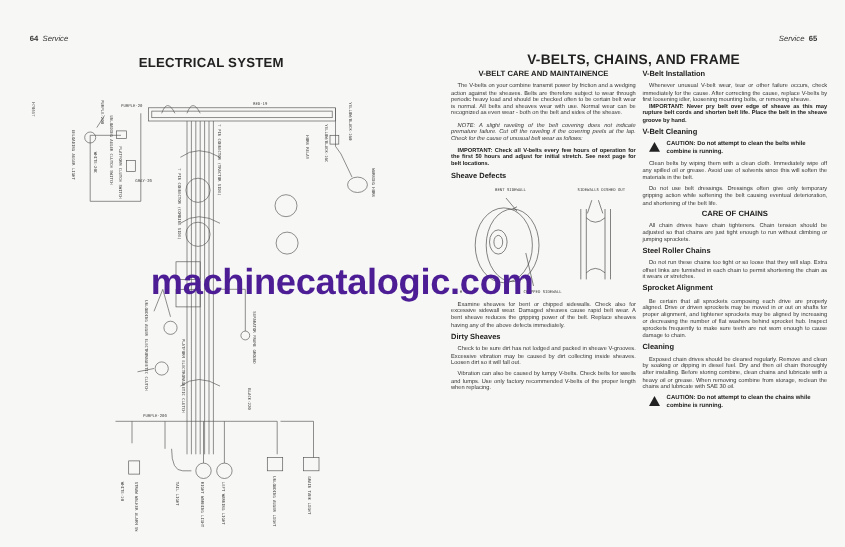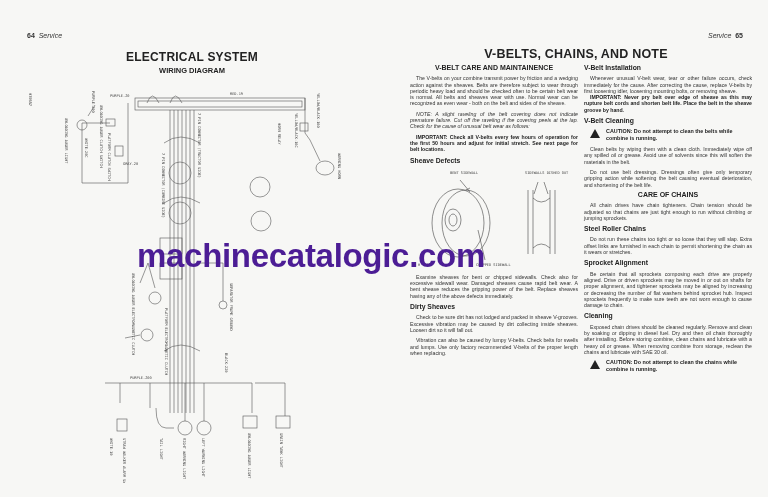--- a/index.html
+++ b/index.html
@@ -30,21 +30,20 @@
   .watermark{position:absolute;left:137px;top:237px;font-size:33px;font-weight:bold;color:#4c1d95;letter-spacing:-0.3px;white-space:nowrap;z-index:5;}
 </style>
 </head>
 <body>
 
 <div class="page left">
   <div class="folio">
     <b>64</b>&nbsp;&nbsp;<i>Service</i>
   </div>
   <div class="title-main">ELECTRICAL SYSTEM</div>
-  <div class="title-sub">WIRING DIAGRAM</div>
 
   <div class="diagram">
     <svg width="340" height="400" viewBox="0 0 340 400" xmlns="http://www.w3.org/2000/svg" font-family="DejaVu Sans Mono, monospace" font-size="3.6" fill="#444">
       <g stroke="#555" stroke-width="0.6" fill="none">
 
         <rect x="115" y="15" width="170" height="12"></rect>
         <rect x="118" y="18" width="164" height="6"></rect>
         <path d="M127 20 q5 -14 12 0 M150 20 q5 -14 12 0"></path>
 
         <path d="M150 27 V330 M154 27 V330 M158 27 V330 M162 27 V330 M166 27 V330 M170 27 V330 M174 27 V330"></path>
@@ -116,21 +115,21 @@
         <text transform="translate(260,350) rotate(90)">GRAIN TANK LIGHT</text>
       </g>
     </svg>
   </div>
 </div>
 
 <div class="page right">
   <div class="folio">
     <i>Service</i>&nbsp;&nbsp;<b>65</b>
   </div>
-  <div class="rtitle">V-BELTS, CHAINS, AND NOTE</div>
+  <div class="rtitle">V-BELTS, CHAINS, AND FRAME</div>
 
   <div class="col col1">
     <div class="h2c">V-BELT CARE AND MAINTAINENCE</div>
     <p>The V-belts on your combine transmit power by friction and a wedging action against the sheaves. Belts are therefore subject to wear through periodic heavy load and should be checked often to be certain belt wear is normal. All belts and sheaves wear with use. Normal wear can be recognized as even wear - both on the belt and sides of the sheave.</p>
     <p class="note">NOTE: A slight raveling of the belt covering does not indicate premature failure. Cut off the raveling if the covering peels at the lap. Check for the cause of unusual belt wear as follows:</p>
     <p class="imp">IMPORTANT: Check all V-belts every few hours of operation for the first 50 hours and adjust for initial stretch. See next page for belt locations.</p>
     <div class="h3">Sheave Defects</div>
 
     <div class="sheave">
       <svg width="168" height="100" viewBox="0 0 168 100" xmlns="http://www.w3.org/2000/svg" font-family="DejaVu Sans Mono, monospace" font-size="3.6" fill="#444">

